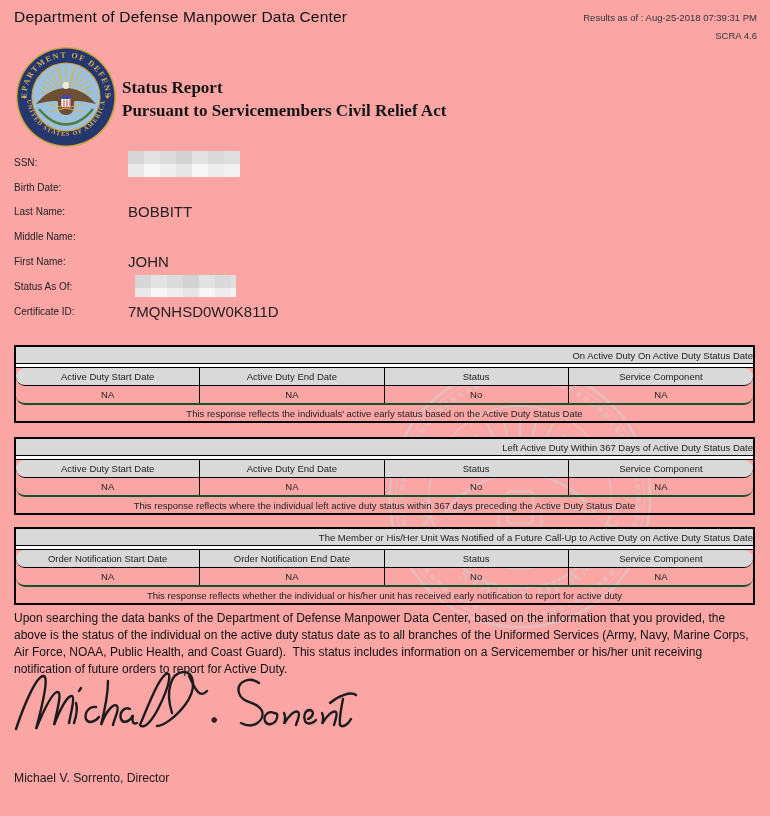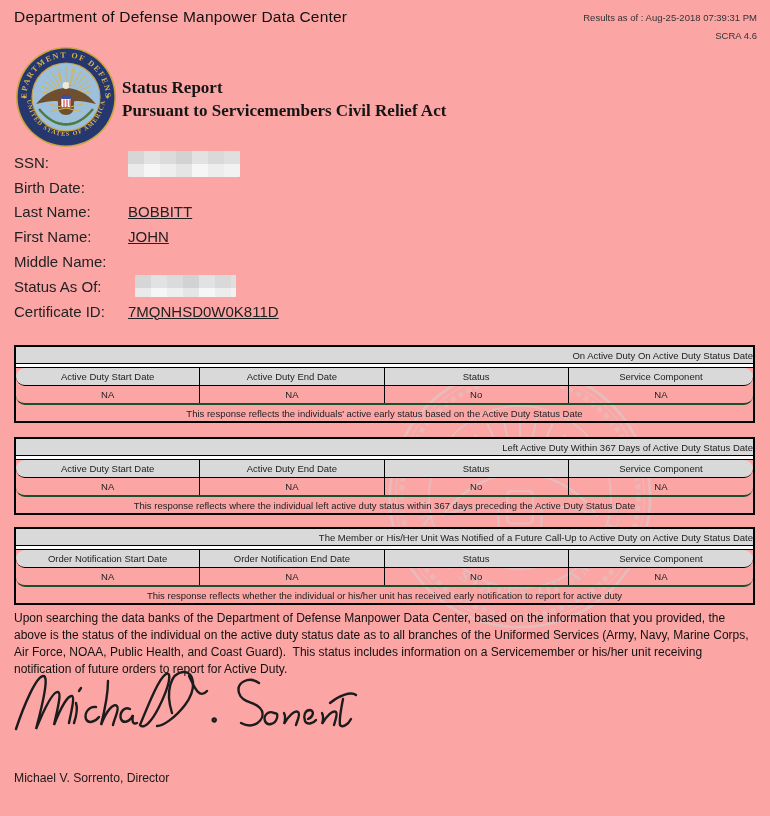--- a/index.html
+++ b/index.html
@@ -18,22 +18,22 @@
   
   .seal{left:14px; top:45px; width:104px; height:104px;}
 
   
   .rtitle{left:122px; top:77px; font-family:"Liberation Serif", serif; font-weight:bold;
           font-size:17px; line-height:22.5px; color:#151515;}
 
   
   .fields{left:14px; top:150px; width:420px;}
   .frow{display:flex; height:24.8px; align-items:center;}
-  .flabel{width:114px; font-size:15px; color:#222;}
-  .fvalue{font-size:15px; color:#222; display:flex; align-items:center;text-decoration:underline;}
+  .flabel{width:114px; font-size:10px; color:#222;}
+  .fvalue{font-size:15px; color:#222; display:flex; align-items:center;}
   .redact{
     background-color:#ebebeb; border-radius:1px;
     background-image:
       linear-gradient(90deg, rgba(0,0,0,.05) 0 16px, rgba(0,0,0,0) 16px 32px,
                       rgba(0,0,0,.03) 32px 48px, rgba(0,0,0,.07) 48px 64px,
                       rgba(0,0,0,0) 64px 80px, rgba(0,0,0,.04) 80px 96px,
                       rgba(0,0,0,.015) 96px 112px),
       linear-gradient(180deg, rgba(0,0,0,.04) 0 13px, rgba(255,255,255,.55) 13px 26px);
   }
   .redact.ssn{width:112px; height:26px; margin-top:4px;}
@@ -148,26 +148,26 @@
     </div>
     <div class="frow">
       <div class="flabel">Birth Date:</div>
       <div class="fvalue"></div>
     </div>
     <div class="frow">
       <div class="flabel">Last Name:</div>
       <div class="fvalue">BOBBITT</div>
     </div>
     <div class="frow">
+      <div class="flabel">Middle Name:</div>
+      <div class="fvalue"></div>
+    </div>
+    <div class="frow">
       <div class="flabel">First Name:</div>
       <div class="fvalue">JOHN</div>
-    </div>
-    <div class="frow">
-      <div class="flabel">Middle Name:</div>
-      <div class="fvalue"></div>
     </div>
     <div class="frow">
       <div class="flabel">Status As Of:</div>
       <div class="fvalue">
           <span class="redact status"></span>
         </div>
     </div>
     <div class="frow">
       <div class="flabel">Certificate ID:</div>
       <div class="fvalue">7MQNHSD0W0K811D</div>

